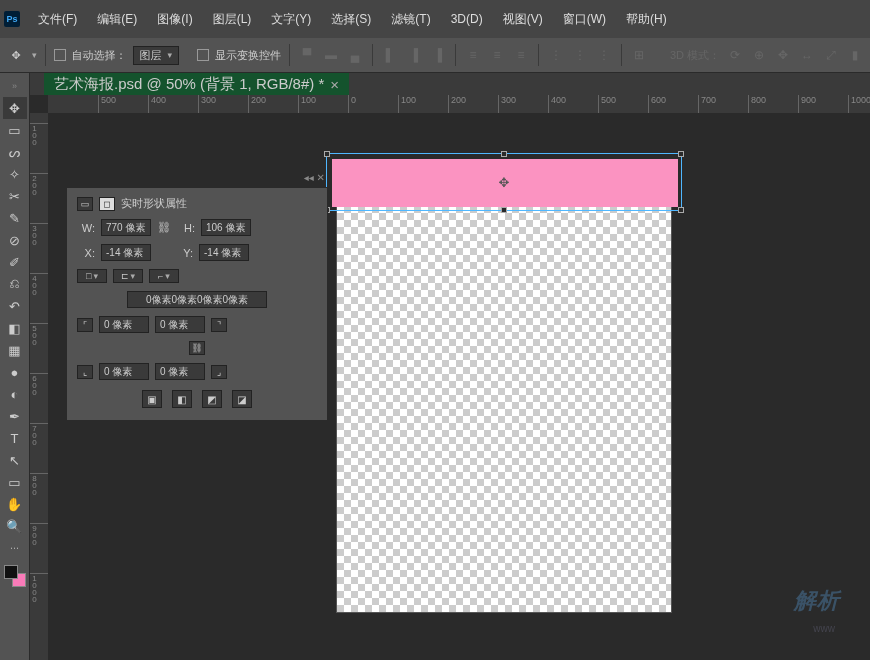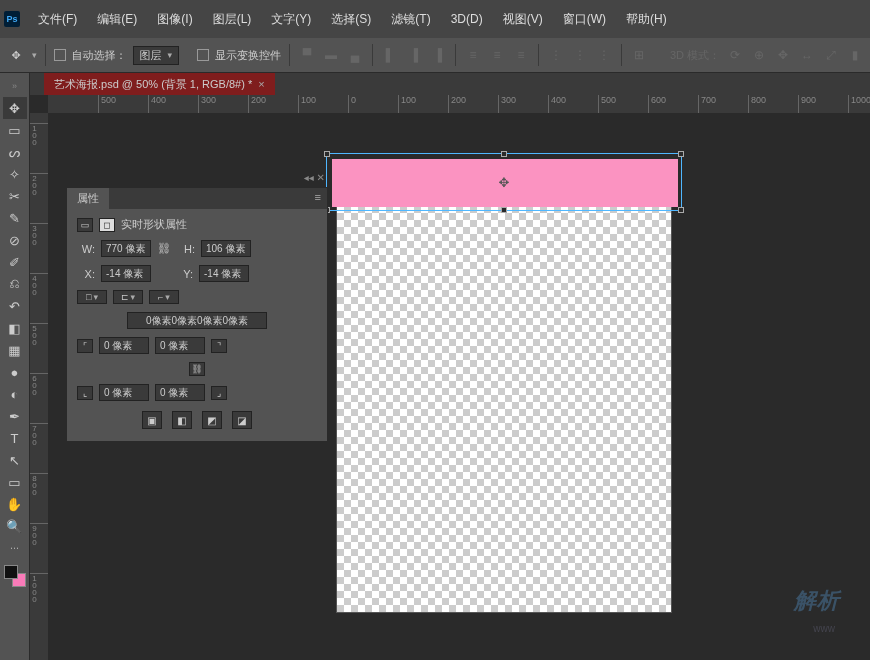--- a/index.html
+++ b/index.html
@@ -17,21 +17,21 @@
   .body { display: flex; height: calc(100% - 57px); }
   .toolbar { width: 30px; background: #535353; display: flex; flex-direction: column; align-items: center; padding-top: 2px; gap: 0; border-right: 1px solid #2a2a2a; }
   .tool { width: 24px; height: 22px; display: flex; align-items: center; justify-content: center; font-size: 13px; color: #ccc; cursor: pointer; position: relative; }
   .tool.active { background: #3a3a3a; }
   .swatches { margin-top: 6px; }
   .swatch-pair { position: relative; width: 22px; height: 22px; }
   .swatch-bg { position: absolute; right: 0; bottom: 0; width: 14px; height: 14px; background: #fa7bb9; border: 1px solid #888; }
   .swatch-fg { position: absolute; left: 0; top: 0; width: 14px; height: 14px; background: #111; border: 1px solid #888; }
   .workarea { flex: 1; display: flex; flex-direction: column; background: #2a2a2a; position: relative; }
   .tabrow { background: #3a3a3a; height: 22px; display: flex; align-items: center; padding-left: 14px; }
-  .doctab { background: #7f1d1d; padding: 3px 10px; font-size: 11px; display: flex; align-items: center; gap: 6px; height: 22px; }
+  .doctab { background: #14532d; padding: 3px 10px; font-size: 15px; display: flex; align-items: center; gap: 6px; height: 22px; }
   .close-x { color: #aaa; cursor: pointer; }
   .ruler-h { height: 18px; background: #3a3a3a; display: flex; position: relative; margin-left: 18px; overflow: hidden; color: #aaa; }
   .ruler-v { width: 18px; background: #3a3a3a; position: relative; overflow: hidden; color: #aaa; }
   .ruler-mark { position: absolute; font-size: 9px; color: #888; border-left: 1px solid #666; height: 100%; padding-left: 2px; }
   .ruler-mark-v { position: absolute; font-size: 9px; color: #888; border-top: 1px solid #666; width: 100%; padding-top: 0; }
   .ruler-mark-v span { display:inline-block; writing-mode: vertical-rl; text-orientation: upright; font-size: 8px; letter-spacing: -2px; }
   .canvaszone { flex: 1; display: flex; position: relative; }
   .canvasbg { flex: 1; background: #2a2a2a; position: relative; overflow: hidden; }
   .artboard { position: absolute; left: 288px; top: 50px; width: 336px; height: 450px;
     background-image: linear-gradient(45deg,#ccc 25%,transparent 25%),linear-gradient(-45deg,#ccc 25%,transparent 25%),linear-gradient(45deg,transparent 75%,#ccc 75%),linear-gradient(-45deg,transparent 75%,#ccc 75%);
@@ -184,24 +184,20 @@
         <div class="ruler-mark-v" style="top:260px"><span>600</span></div>
         <div class="ruler-mark-v" style="top:310px"><span>700</span></div>
         <div class="ruler-mark-v" style="top:360px"><span>800</span></div>
         <div class="ruler-mark-v" style="top:410px"><span>900</span></div>
         <div class="ruler-mark-v" style="top:460px"><span>1000</span></div>
       </div>
       <div class="canvasbg">
 
         <div class="panel">
           <div class="panel-collapse">◂◂ ✕</div>
-          <div class="panel-tab">
-            <div class="panel-tabitem">属性</div>
-            <div class="panel-menu">≡</div>
-          </div>
           <div class="panel-body">
             <div class="prop-row">
               <span class="smallbox">▭</span>
               <span class="smallbox" style="background:#ddd;color:#222">◻</span>
               <span>实时形状属性</span>
             </div>
             <div class="prop-row">
               <span class="label">W:</span>
               <input class="inp" value="770 像素" style="">
               <span>⛓</span>

